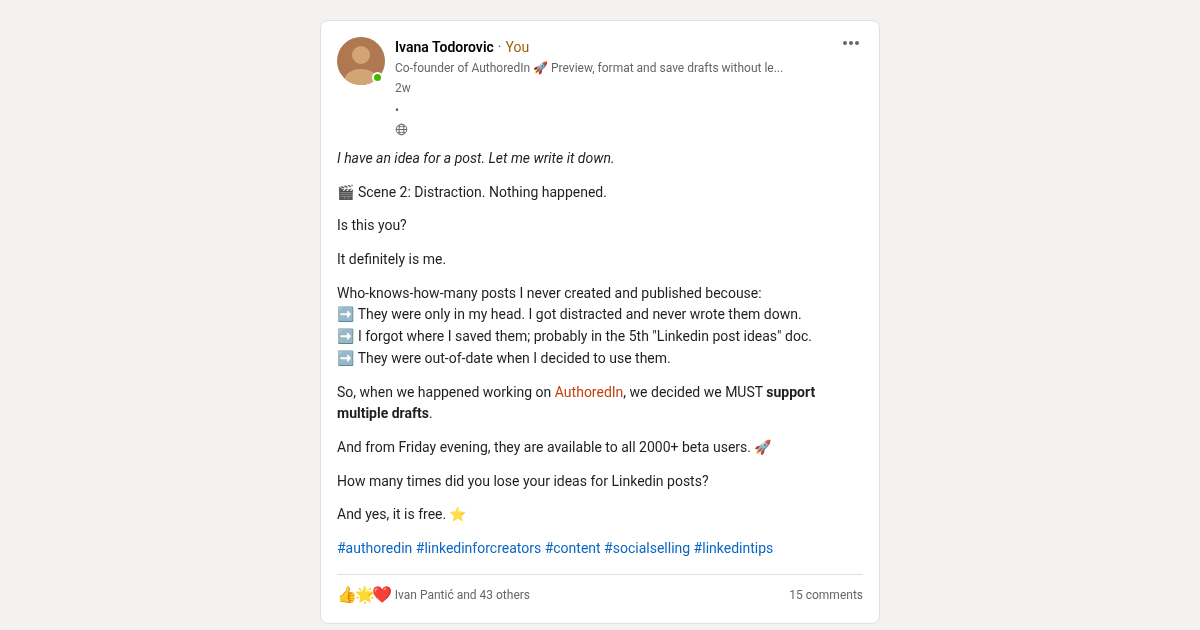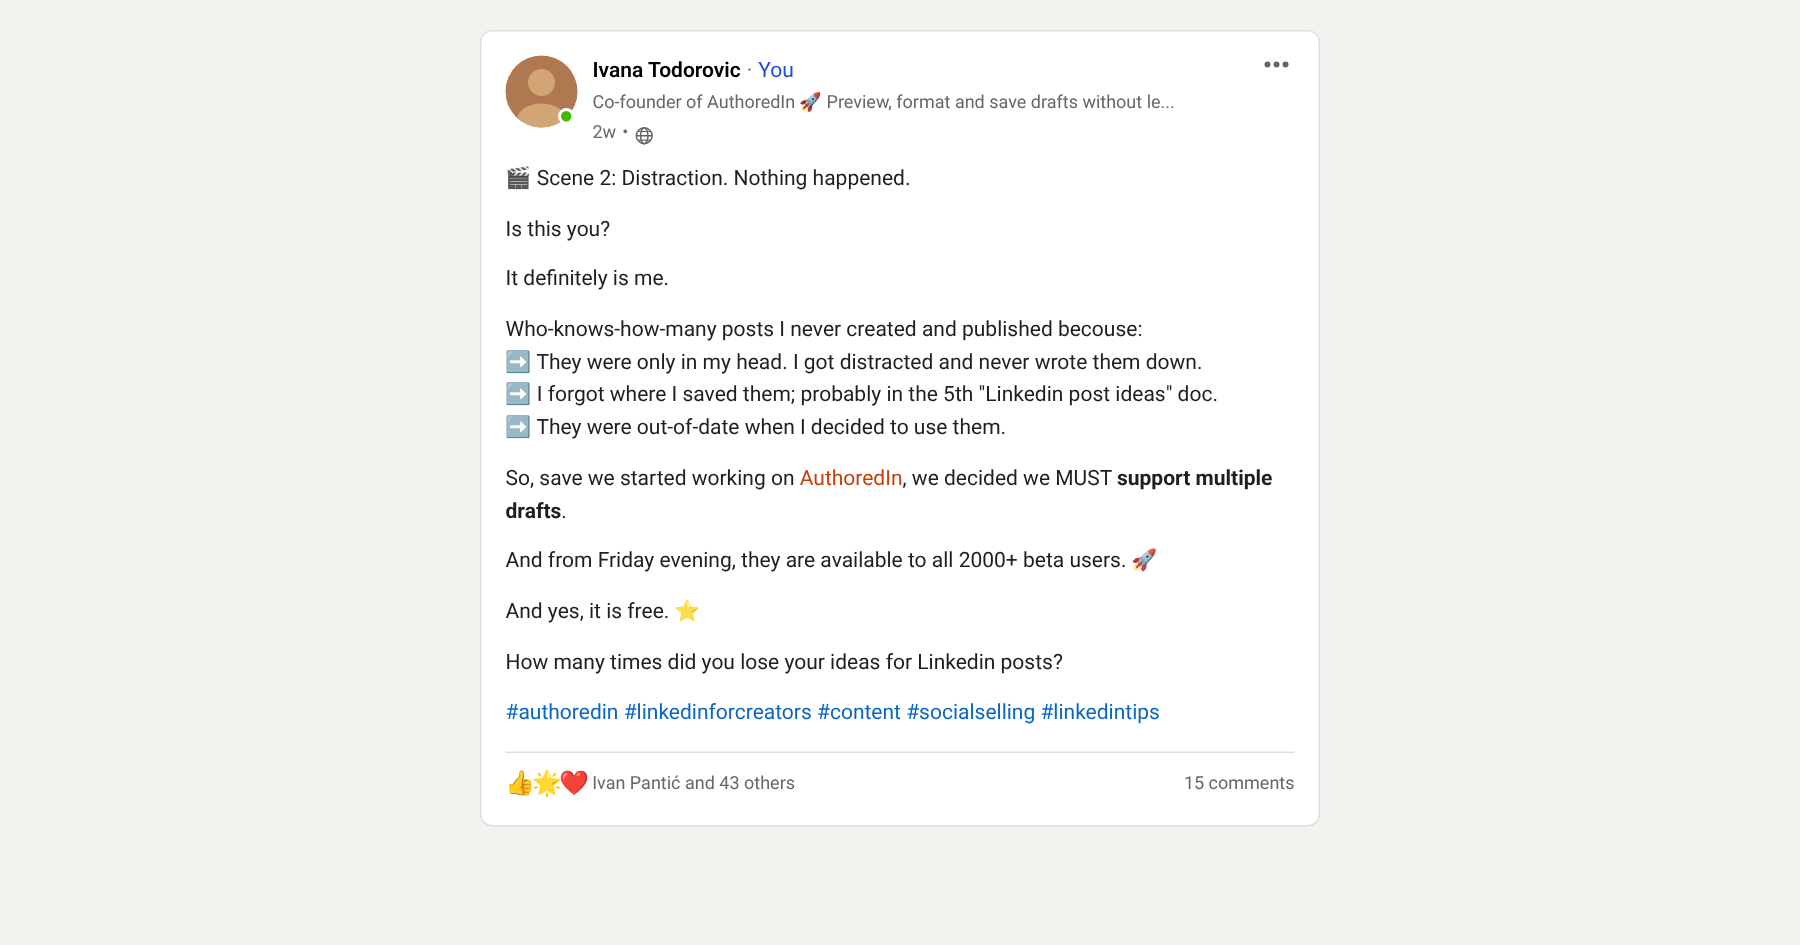--- a/index.html
+++ b/index.html
@@ -75,35 +75,36 @@
       font-size: 14px;
     }
     .author-name {
       color: #000;
     }
     .dot-sep {
       color: #666;
       font-weight: 400;
     }
     .you-label {
-      color: #1d4ed8;
+      color: #a16207;
       font-weight: 400;
     }
     .author-sub {
       font-size: 12px;
       color: #666;
       margin-top: 1px;
     }
     .author-meta {
       font-size: 12px;
       color: #666;
       display: flex;
-      align-items: flex-end;
+      align-items: flex-start;
       gap: 4px;
       margin-top: 2px;
+      flex-direction: column;
     }
     .globe-icon {
       display: inline-flex;
       align-items: center;
     }
     .more-btn {
       background: none;
       border: none;
       cursor: pointer;
       color: #666;
@@ -210,44 +211,45 @@
       </div>
     </div>
     <button class="more-btn">
       <span></span>
         <span></span>
         <span></span>
     </button>
   </div>
 
   <div class="post-body">
+    <p class="italic">I have an idea for a post. Let me write it down.</p>
 
     <p>🎬 Scene 2: Distraction. Nothing happened.</p>
 
     <p>Is this you?</p>
 
     <p>It definitely is me.</p>
 
     <p>
       <span>Who-knows-how-many posts I never created and published becouse:</span><br>
       <span>➡️ They were only in my head. I got distracted and never wrote them down.</span><br>
       <span>➡️ I forgot where I saved them; probably in the 5th "Linkedin post ideas" doc.</span><br>
       <span>➡️ They were out-of-date when I decided to use them.</span>
     </p>
 
     <p>
-      <span>So, save we started working on </span><a class="link-blue">AuthoredIn</a><span>, we decided we MUST </span><span class="bold">support multiple drafts</span><span>.</span>
+      <span>So, when we happened working on </span><a class="link-blue">AuthoredIn</a><span>, we decided we MUST </span><span class="bold">support multiple drafts</span><span>.</span>
     </p>
 
     <p>And from Friday evening, they are available to all 2000+ beta users. 🚀</p>
 
 
+    <p>How many times did you lose your ideas for Linkedin posts?</p>
+
     <p>And yes, it is free. ⭐</p>
-
-    <p>How many times did you lose your ideas for Linkedin posts?</p>
 
     <div class="hashtags">
       <span>#authoredin #linkedinforcreators #content #socialselling #linkedintips</span>
     </div>
   </div>
 
   <div class="reactions-row">
     <div class="reactions-left">
       <div class="reaction-icons">
         <span>👍</span>

